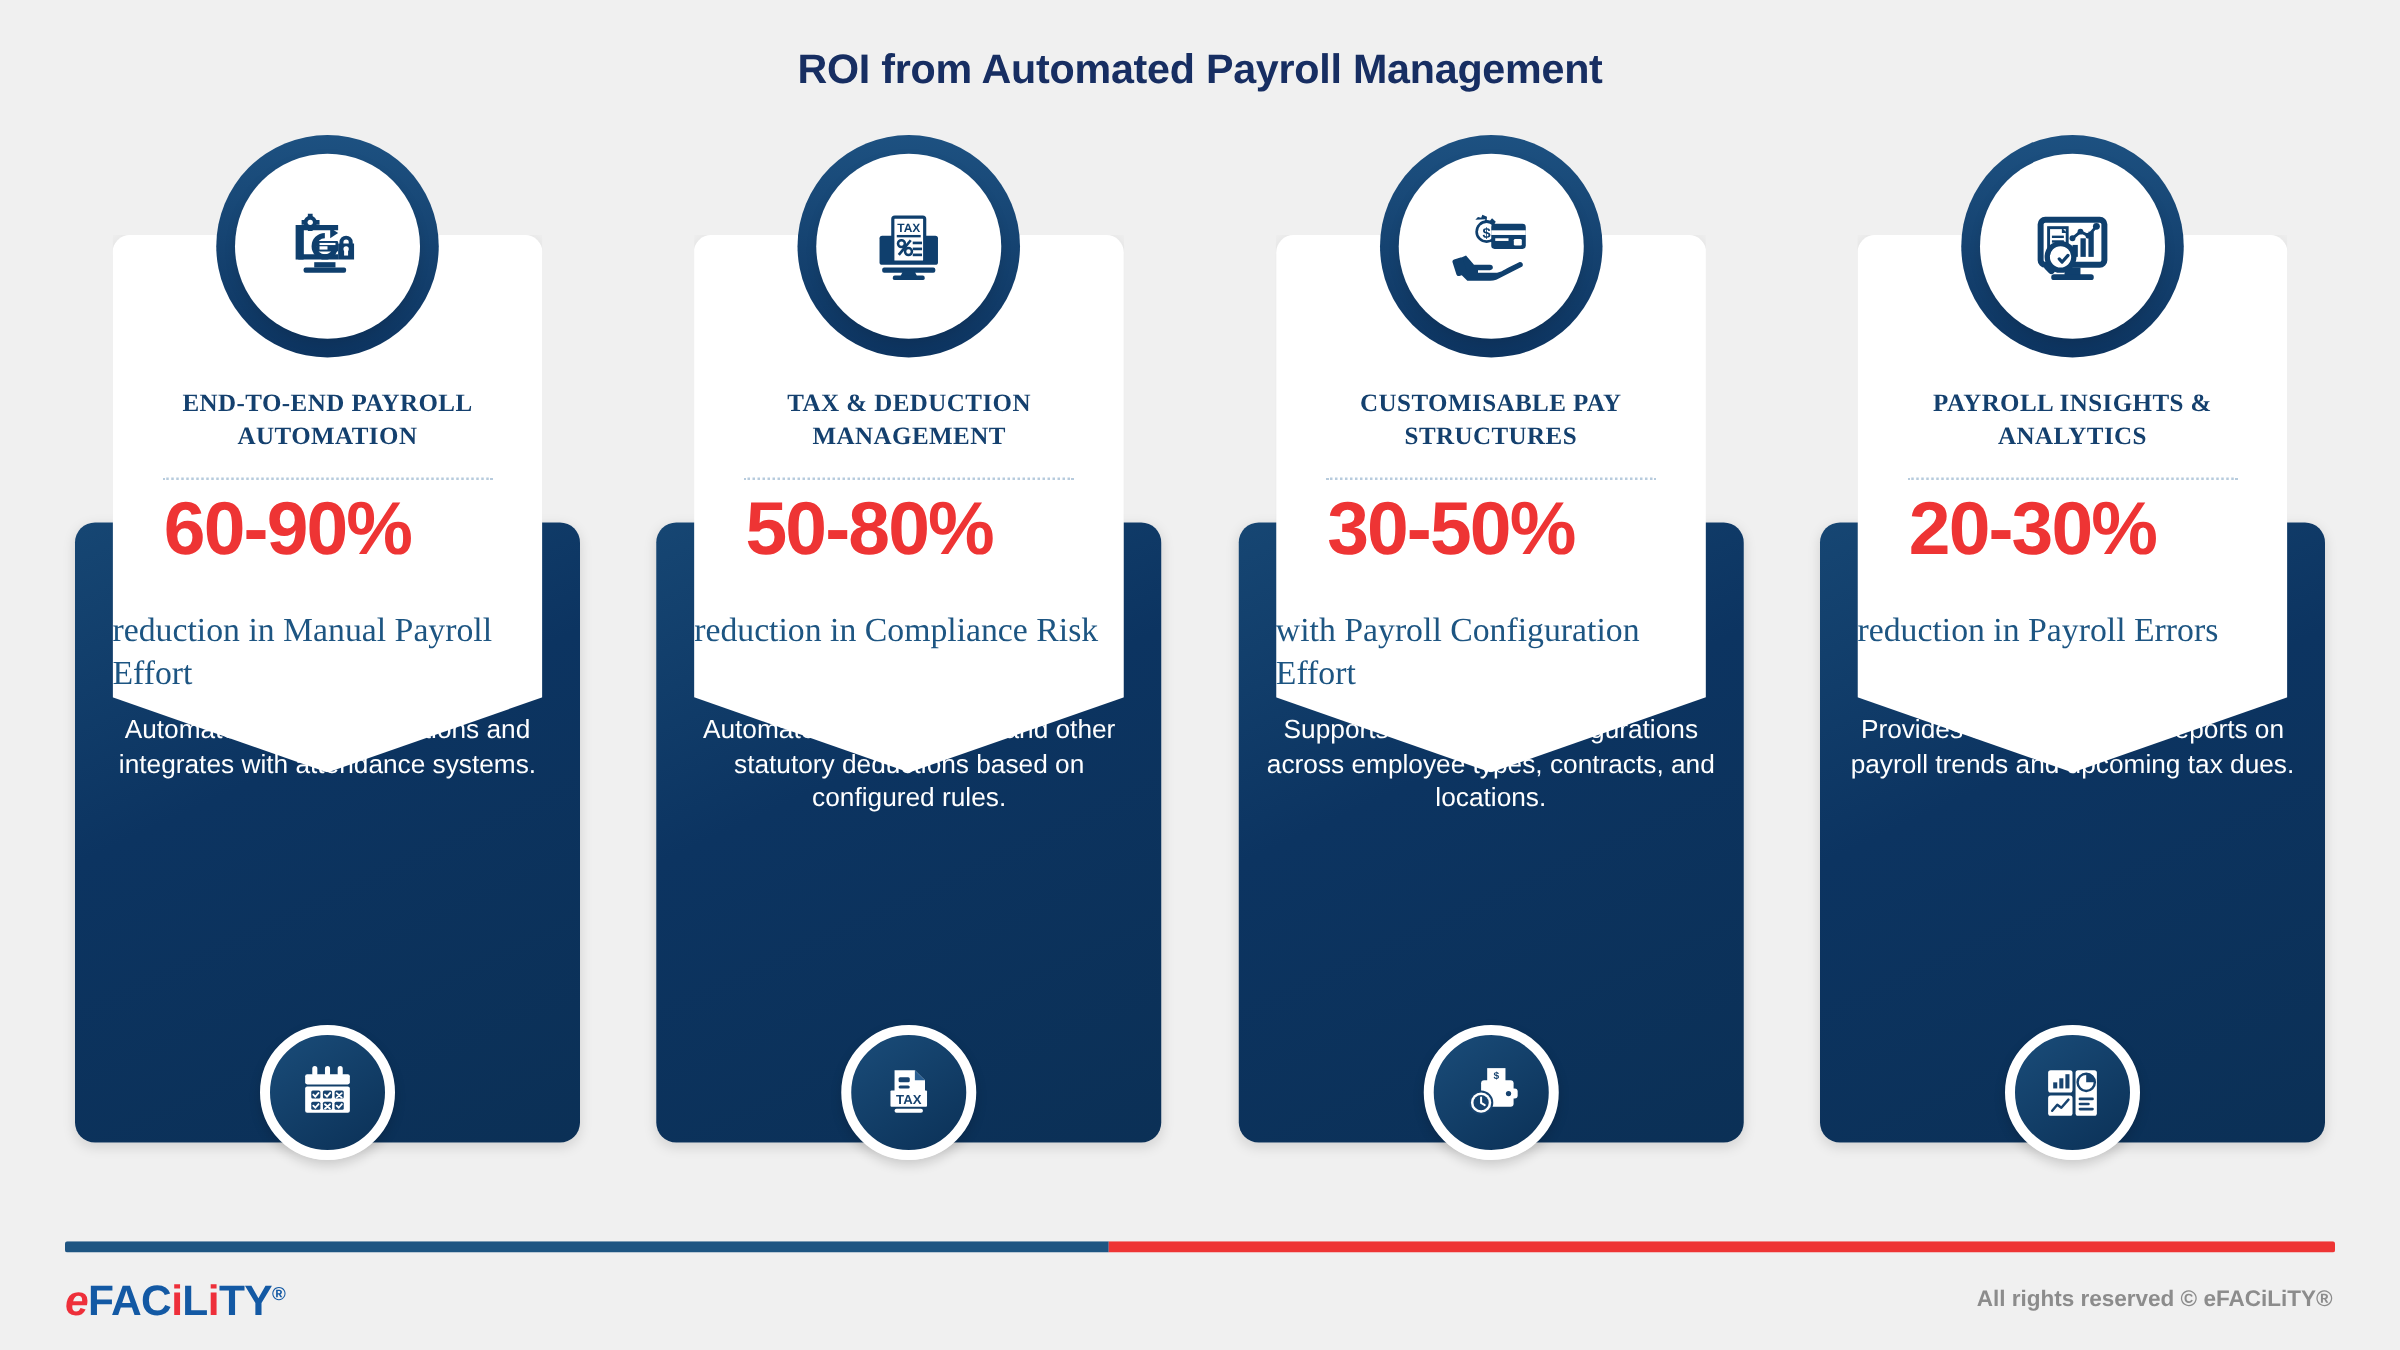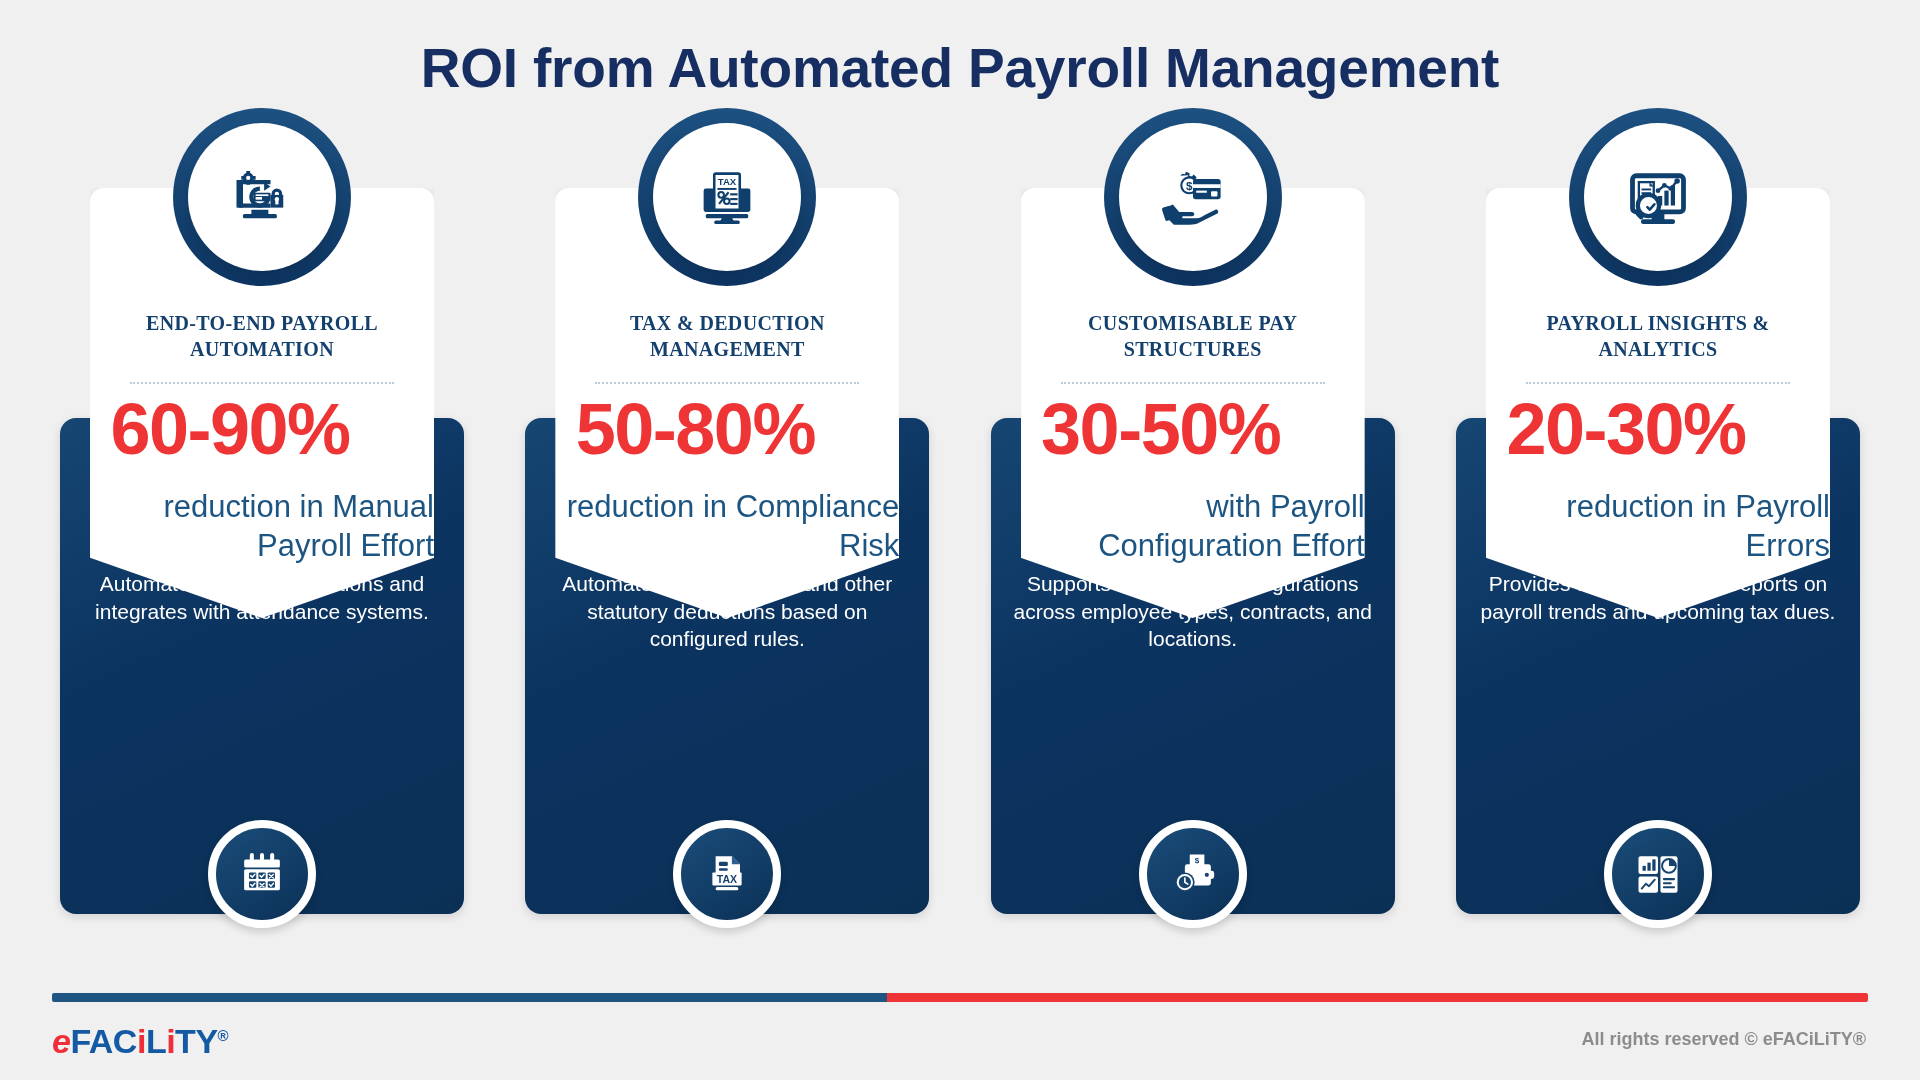--- a/index.html
+++ b/index.html
@@ -8,21 +8,21 @@
     background: #f0f0f0;
     font-family: "Liberation Sans", sans-serif;
     overflow: hidden;
   }
   .page { position: relative; width: 1920px; height: 1080px; background: #f0f0f0; }
 
   
   .title {
     position: absolute; top: 36px; left: 0; width: 1920px;
     text-align: center;
-    font-size: 55px; font-weight: bold;
+    font-size: 33px; font-weight: bold;
     color: #172e62;
     letter-spacing: -0.2px;
   }
 
   
   .cards {
     position: absolute; top: 140px; left: 52px;
     width: 1816px; height: 830px;
     display: flex; justify-content: space-between;
   }
@@ -73,27 +73,27 @@
     font-size: 20px; font-weight: bold;
     color: #14406e; letter-spacing: 0.35px; line-height: 1.3; font-family: Liberation Serif, serif;
   }
   .dotted-divider {
     position: absolute; left: 78px; top: 242px; width: 264px;
     border-top: 2px dotted #b7cbdd;
   }
   .stat {
     position: absolute; left: 38px; top: 248px; width: 280px;
     text-align: center;
-    font-size: 72px; font-weight: bold;
+    font-size: 60px; font-weight: bold;
     color: #ee3434; letter-spacing: -1.5px; line-height: 1.15;
   }
   .stat-sub {
     position: absolute; left: 38px; top: 348px; width: 344px;
-    text-align: right;
-    font-size: 31px; color: #1d5582; line-height: 1.25;
+    text-align: left;
+    font-size: 27px; color: #1d5582; line-height: 1.25; font-family: Liberation Serif, serif;
   }
   .desc {
     position: absolute; left: 28px; top: 430px; width: 364px;
     text-align: center;
     font-size: 21px; color: #ffffff; line-height: 1.32;
   }
 
   
   .bottom-circle {
     position: absolute; left: 50%; bottom: 42px;

